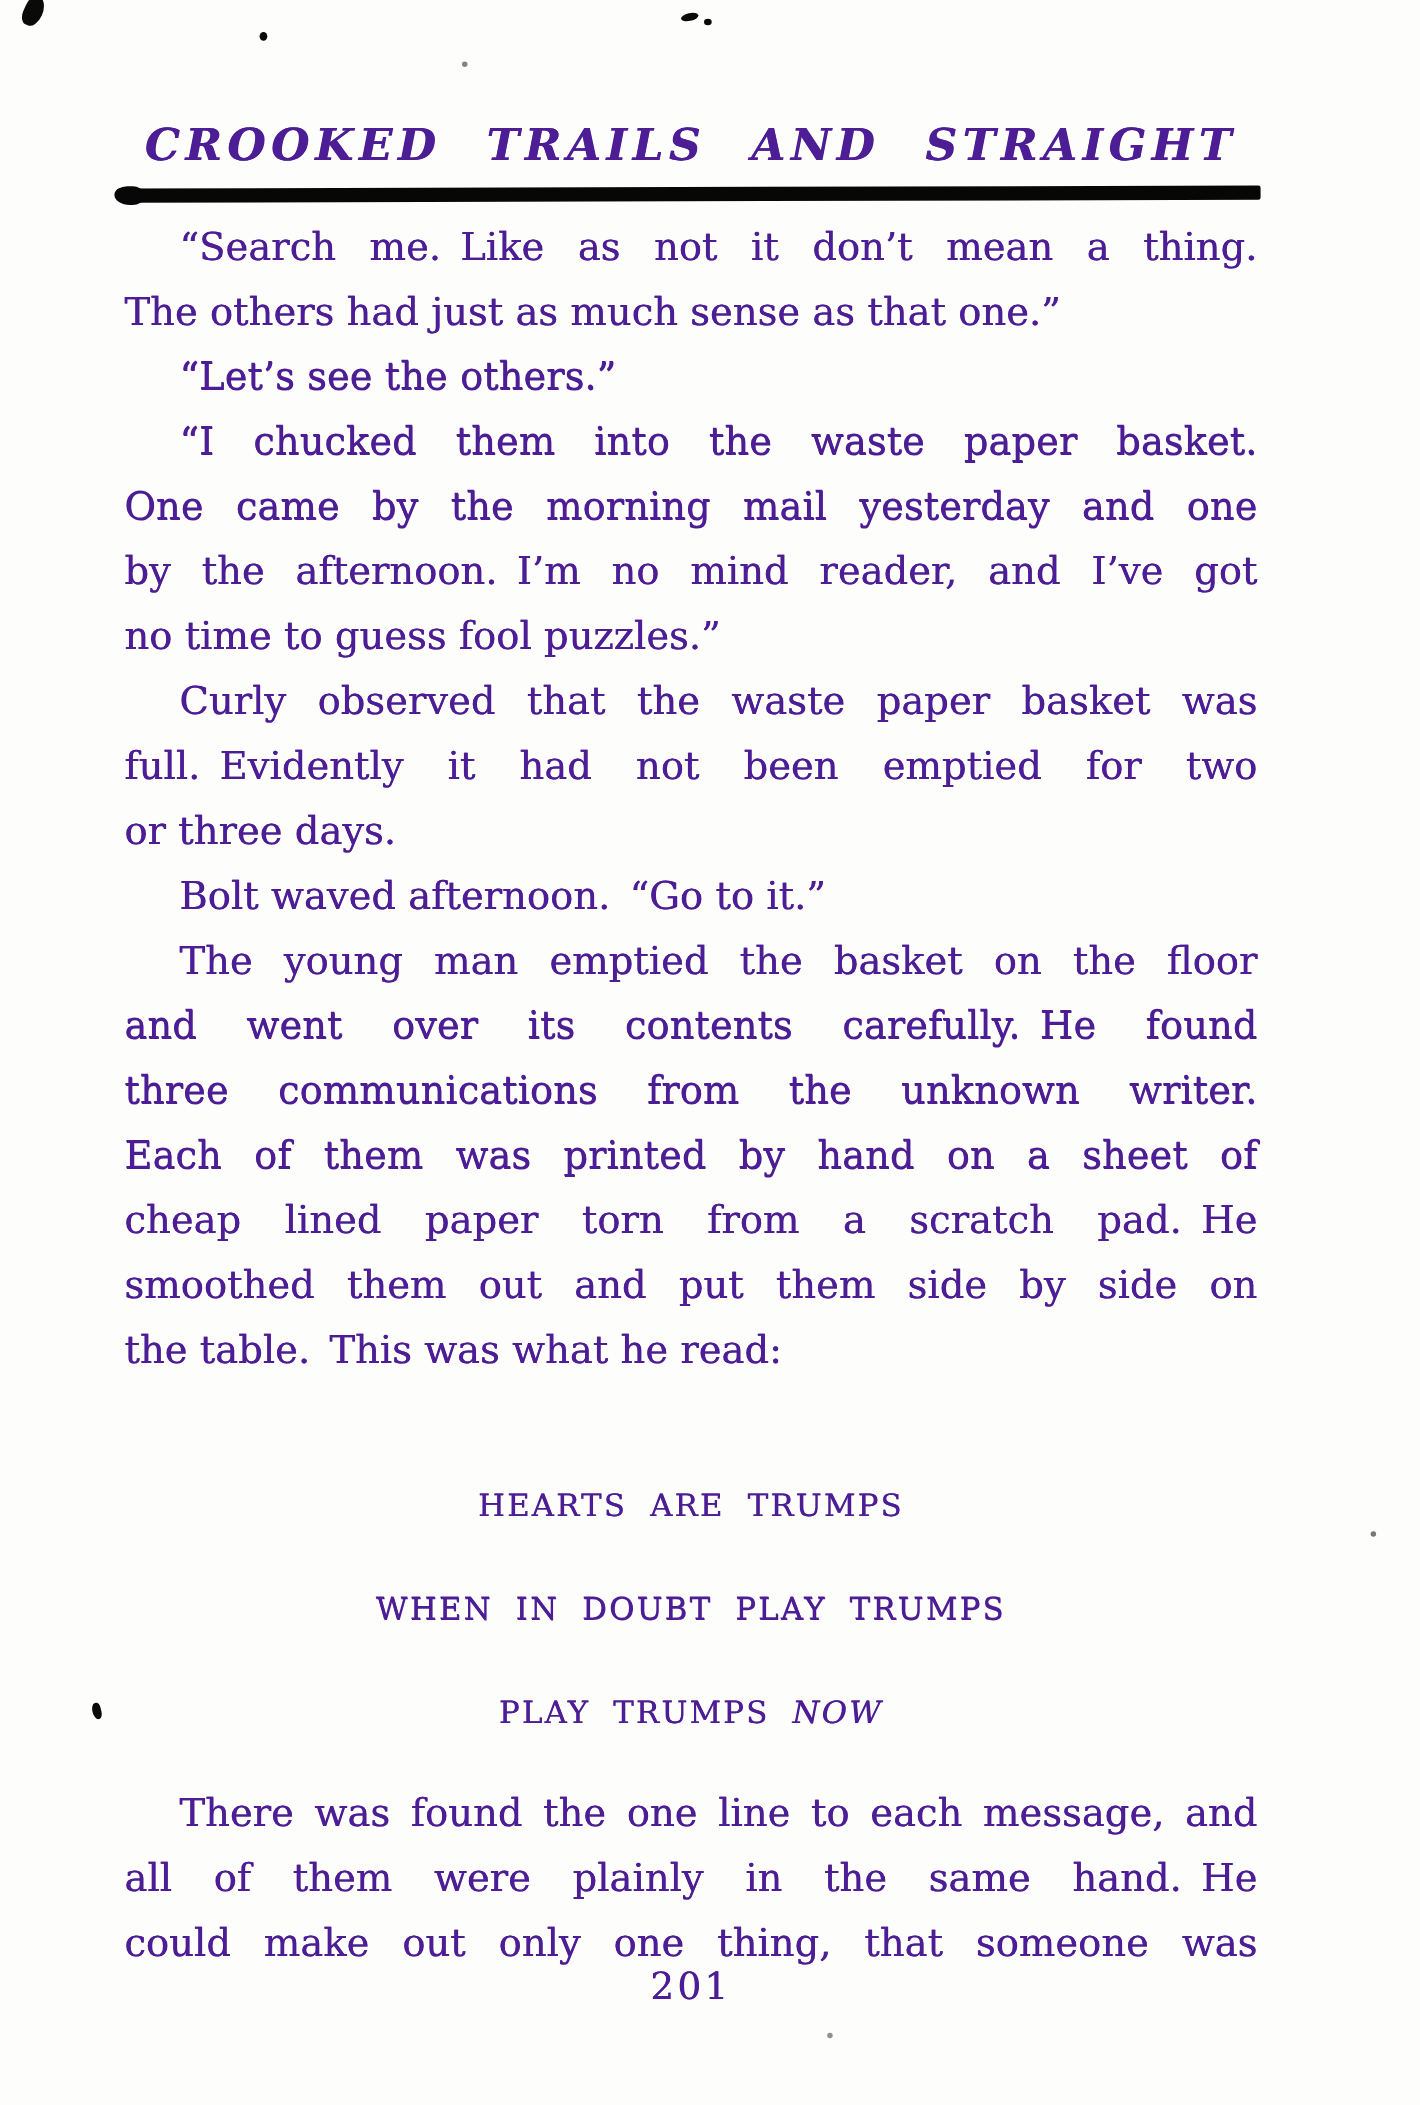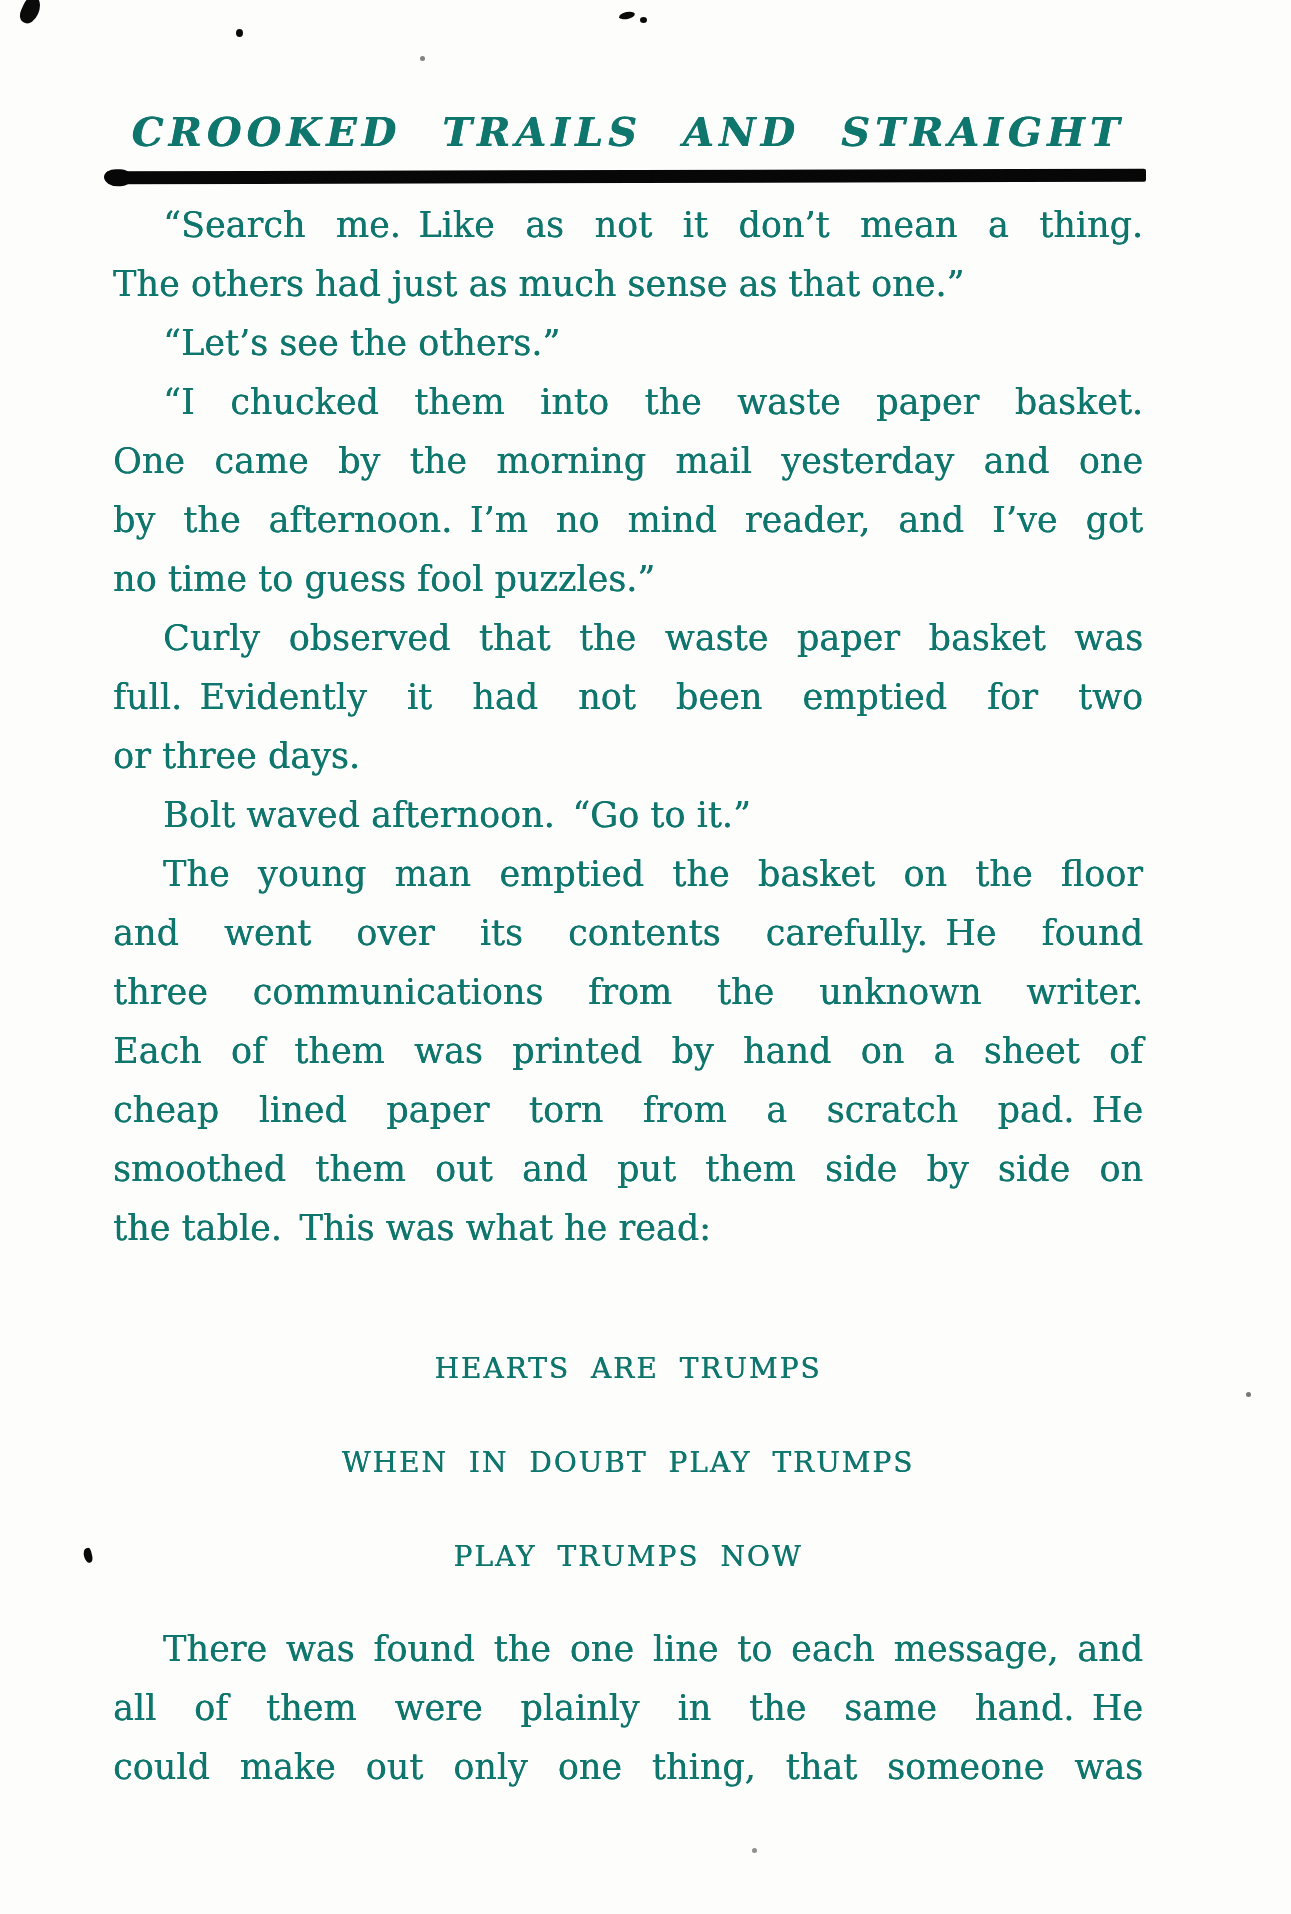--- a/index.html
+++ b/index.html
@@ -2,21 +2,21 @@
 <html><head>
 <meta charset="utf-8">
 <style>
   html,body{margin:0;padding:0;background:#e8e8e4;}
   .page{
     position:relative;
     width:1291px;height:1914px;
     margin:0 auto;
     background:#fdfdfb;
     overflow:hidden;
-    color:#0f766e;
+    color:#4c1d95;
     font-family:"DejaVu Serif","Liberation Serif",serif;
   }
   
   .running-head{
     position:absolute;
     left:113px;top:108px;width:1030px;
     text-align:center;
     font-style:italic;
     font-size:40px;
     font-weight:bold;
@@ -51,21 +51,21 @@
   .messages{
     margin-top:64px;
     text-align:center;
     font-size:28px;
     line-height:94px;
     letter-spacing:2px;
     word-spacing:10px;
     text-shadow:0.4px 0.4px 0 currentColor;
   }
   .messages .msg{display:block;}
-  .msg-italic{}
+  .msg-italic{font-style:italic;}
   
   .closing{margin-top:16px;}
   
   .page-number{
     position:absolute;
     left:113px;top:1786px;width:1030px;
     text-align:center;
     font-size:34px;
     letter-spacing:3px;
     text-shadow:0.35px 0.35px 0 currentColor;
@@ -123,20 +123,21 @@
     </div>
 
     <div class="closing">
       <span class="jline indent">There was found the one line to each message, and</span>
       <span class="jline">all of them were plainly in the same hand. He</span>
       <span class="jline">could make out only one thing, that someone was</span>
     </div>
 
   </div>
 
+  <div class="page-number">201</div>
 
   <div class="speck speck-corner"></div>
   <div class="speck speck-a"></div>
   <div class="speck speck-b"></div>
   <div class="speck speck-b2"></div>
   <div class="speck speck-c"></div>
   <div class="speck speck-d"></div>
   <div class="speck speck-e"></div>
   <div class="speck speck-f"></div>
 

